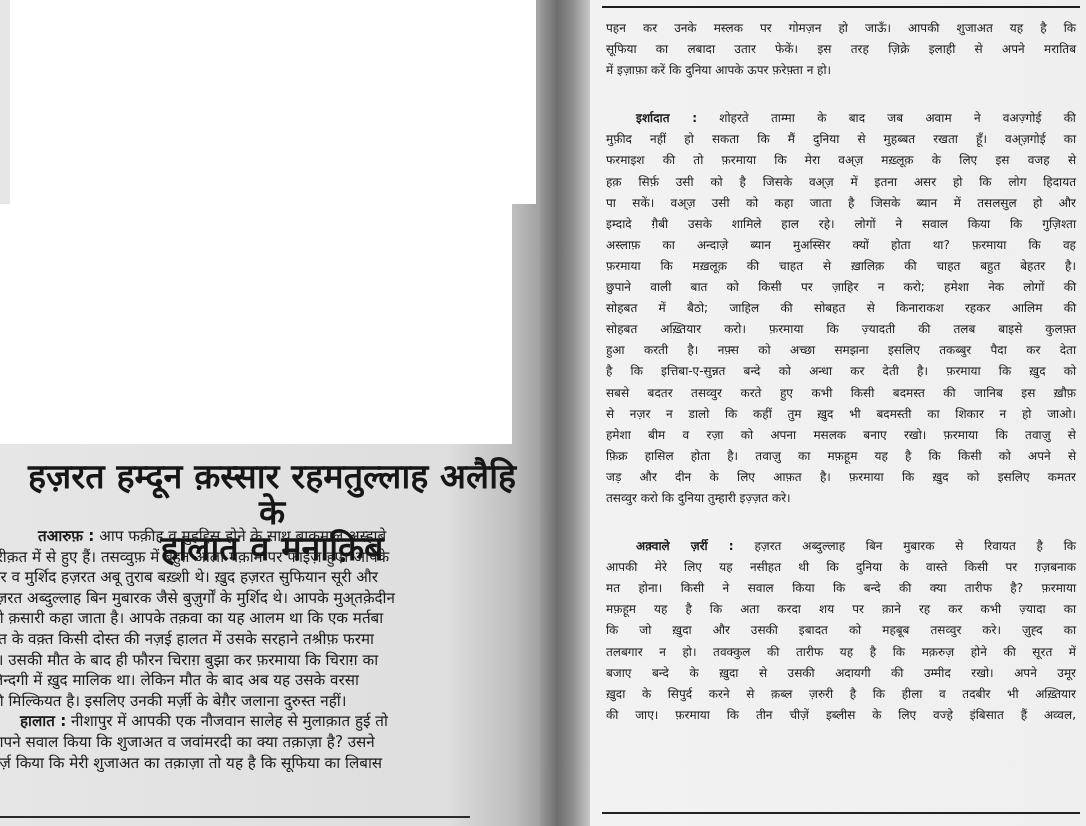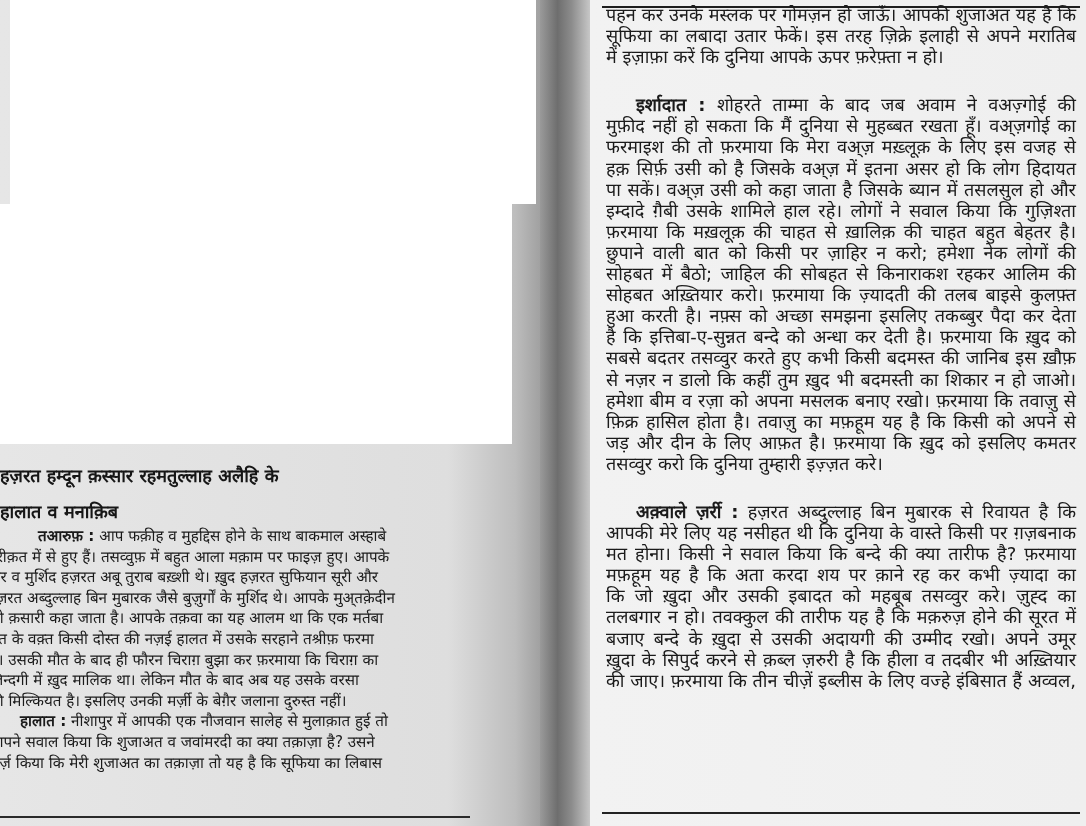--- a/index.html
+++ b/index.html
@@ -26,38 +26,38 @@
   .redact-top {
     position: absolute; left: 10px; top: 0; width: 526px; height: 204px; background: #ffffff;
   }
   .redact-mid {
     position: absolute; left: 0; top: 204px; width: 512px; height: 240px; background: #ffffff;
   }
   .top-rule-left {
     position: absolute; left: 10px; top: 0; width: 520px; height: 2px; background: #333;
   }
   .heading {
-    position: absolute; left: 0; top: 458px; width: 520px;
-    text-align: left; font-weight: bold; font-size: 18px; line-height: 36px;
+    position: absolute; left: 12px; top: 458px; width: 520px;
+    text-align: center; font-weight: bold; font-size: 34px; line-height: 36px;
     color: #161616;
   }
   .left-body {
     position: absolute; left: -12px; top: 526px; width: 486px;
     font-size: 15.2px; line-height: 20.6px; text-align: justify;
   }
   .left-body .line { display: block; white-space: nowrap; }
   .bottom-rule-left {
     position: absolute; left: 0; top: 816px; width: 470px; height: 2px; background: #2a2a2a;
   }
   .top-rule-right {
     position: absolute; left: 12px; top: 6px; width: 478px; height: 2px; background: #1e1e1e;
   }
   .right-body {
-    position: absolute; left: 16px; top: 4px; width: 470px;
-    font-size: 18px; line-height: 21.1px;
+    position: absolute; left: 16px; top: 18px; width: 470px;
+    font-size: 12px; line-height: 21.1px;
   }
   .right-body .line { display: block; white-space: nowrap; text-align-last: justify; text-align: justify; }
   .right-body .line.last { text-align-last: left; }
   .right-body .line.indent { padding-left: 30px; margin-top: 27px; }
   .bold { font-weight: bold; }
   .bottom-rule-right {
     position: absolute; left: 12px; top: 812px; width: 478px; height: 2px; background: #222;
   }
 </style>
 </head>
@@ -98,20 +98,21 @@
     <span class="line">पहन कर उनके मस्लक पर गोमज़न हो जाऊँ। आपकी शुजाअत यह है कि</span>
     <span class="line">सूफिया का लबादा उतार फेकें। इस तरह ज़िक्रे इलाही से अपने मरातिब</span>
     <span class="line last">में इज़ाफ़ा करें कि दुनिया आपके ऊपर फ़रेफ़्ता न हो।</span>
 
     <span class="line indent"><span class="bold">इर्शादात :</span> <span>शोहरते ताम्मा के बाद जब अवाम ने वअज़्गोई की</span></span>
     <span class="line">मुफ़ीद नहीं हो सकता कि मैं दुनिया से मुहब्बत रखता हूँ। वअ्ज़गोई का</span>
     <span class="line">फरमाइश की तो फ़रमाया कि मेरा वअ्ज़ मख़्लूक़ के लिए इस वजह से</span>
     <span class="line">हक़ सिर्फ़ उसी को है जिसके वअ्ज़ में इतना असर हो कि लोग हिदायत</span>
     <span class="line">पा सकें। वअ्ज़ उसी को कहा जाता है जिसके ब्यान में तसलसुल हो और</span>
     <span class="line">इम्दादे ग़ैबी उसके शामिले हाल रहे। लोगों ने सवाल किया कि गुज़िश्ता</span>
+    <span class="line">अस्लाफ़ का अन्दाज़े ब्यान मुअस्सिर क्यों होता था? फ़रमाया कि वह</span>
     <span class="line">फ़रमाया कि मख़लूक़ की चाहत से ख़ालिक़ की चाहत बहुत बेहतर है।</span>
     <span class="line">छुपाने वाली बात को किसी पर ज़ाहिर न करो; हमेशा नेक लोगों की</span>
     <span class="line">सोहबत में बैठो; जाहिल की सोबहत से किनाराकश रहकर आलिम की</span>
     <span class="line">सोहबत अख़्तियार करो। फ़रमाया कि ज़्यादती की तलब बाइसे कुलफ़्त</span>
     <span class="line">हुआ करती है। नफ़्स को अच्छा समझना इसलिए तकब्बुर पैदा कर देता</span>
     <span class="line">है कि इत्तिबा-ए-सुन्नत बन्दे को अन्धा कर देती है। फ़रमाया कि ख़ुद को</span>
     <span class="line">सबसे बदतर तसव्वुर करते हुए कभी किसी बदमस्त की जानिब इस ख़ौफ़</span>
     <span class="line">से नज़र न डालो कि कहीं तुम ख़ुद भी बदमस्ती का शिकार न हो जाओ।</span>
     <span class="line">हमेशा बीम व रज़ा को अपना मसलक बनाए रखो। फ़रमाया कि तवाज़ु से</span>
     <span class="line">फ़िक्र हासिल होता है। तवाज़ु का मफ़हूम यह है कि किसी को अपने से</span>

